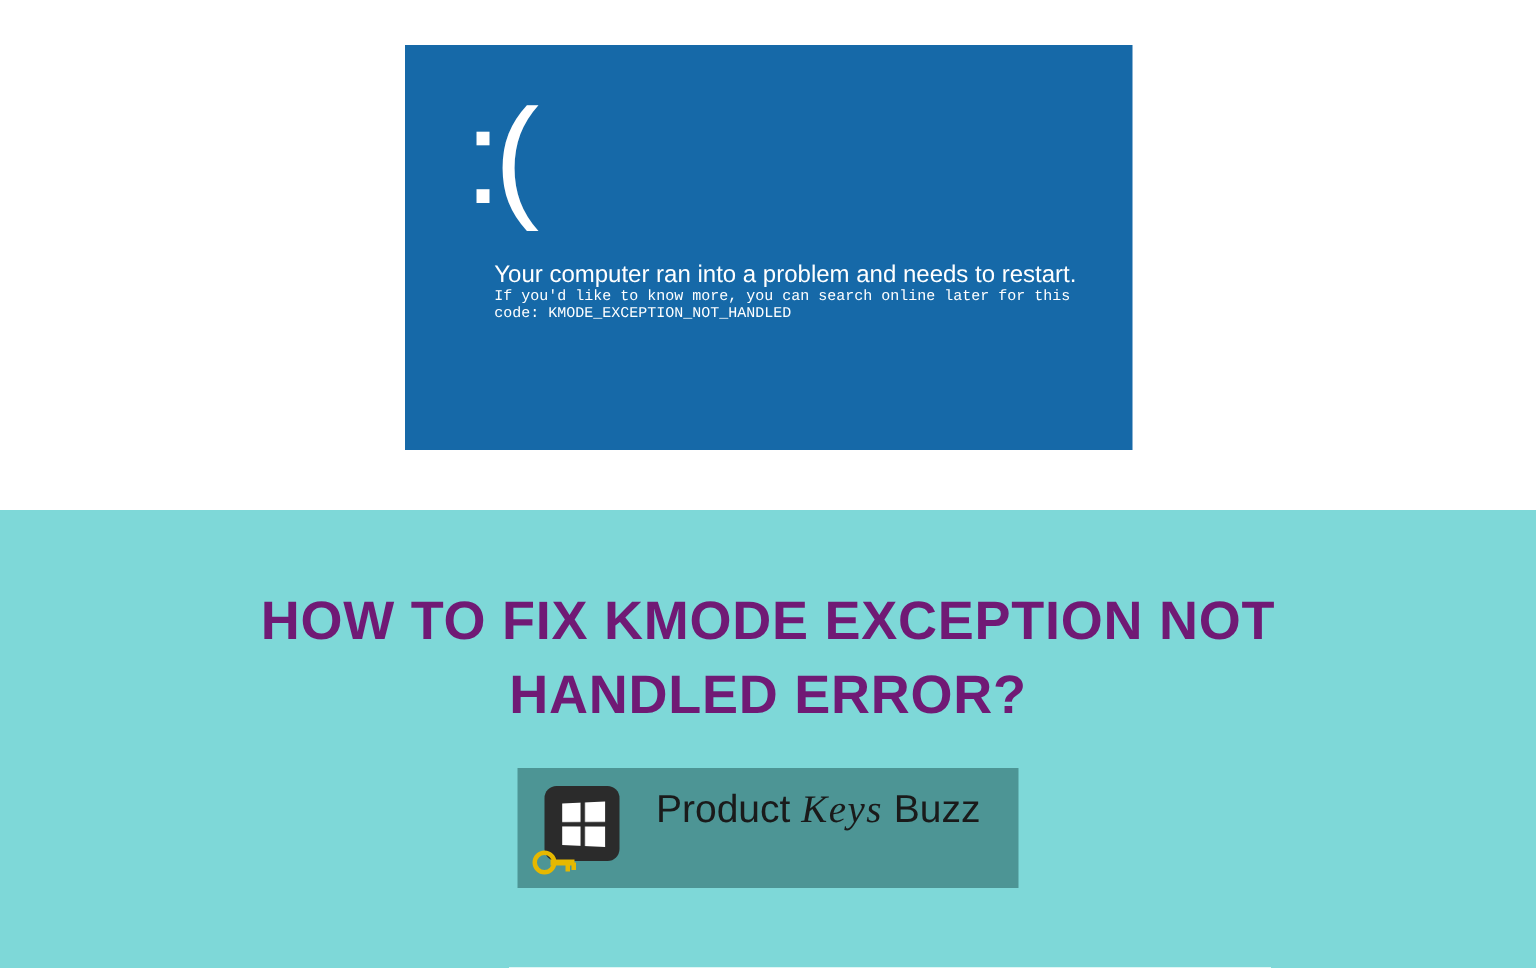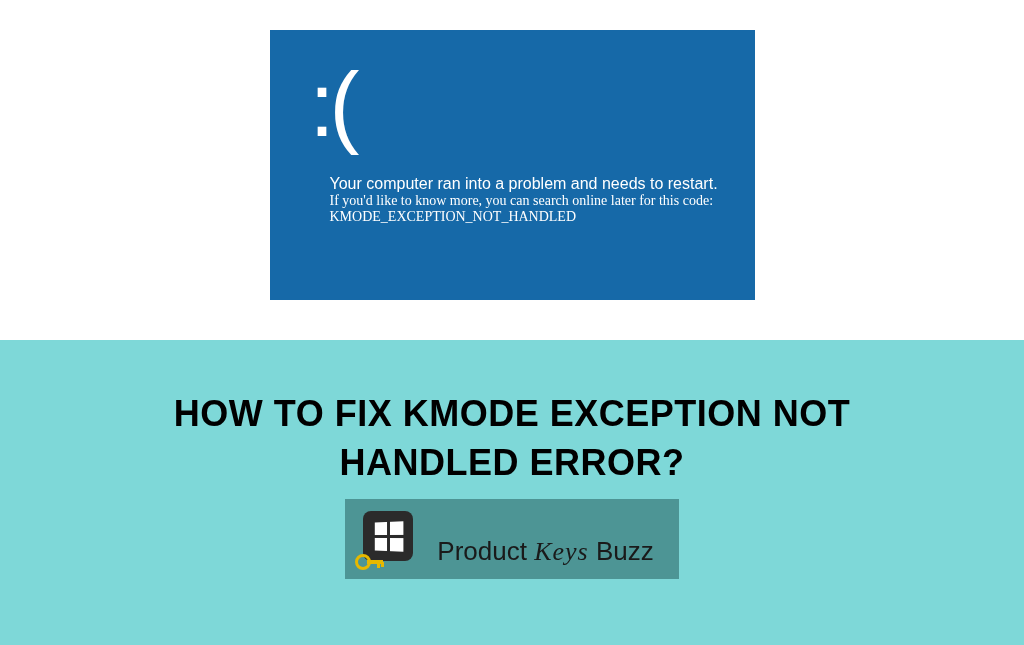--- a/index.html
+++ b/index.html
@@ -40,50 +40,50 @@
       font-family: 'Segoe UI Light', 'Segoe UI', Arial, sans-serif;
     }
     .bsod-main-text {
       font-size: 16px;
       font-weight: 400;
       margin-bottom: 0;
       padding-left: 20px;
       font-family: 'Segoe UI', Arial, sans-serif;
     }
     .bsod-sub-text {
-      font-size: 14px;
+      font-size: 10px;
       font-weight: 400;
       padding-left: 20px;
-      font-family: Liberation Serif, serif;
+      font-family: Liberation Mono, monospace;
     }
     .bottom-section {
       width: 100%;
       height: 305px;
       background: #7ed8d8;
       display: flex;
       flex-direction: column;
       align-items: center;
       padding-top: 50px;
     }
     .headline {
       font-size: 36px;
       font-weight: 800;
-      color: #000000;
+      color: #701a75;
       text-align: center;
       line-height: 1.35;
       letter-spacing: 0.5px;
       font-family: 'Arial Black', Arial, sans-serif;
       max-width: 720px;
-      margin-bottom: 12px;
+      margin-bottom: 25px;
     }
     .logo-box {
       background: #4d9595;
       padding: 12px 25px 12px 18px;
       display: flex;
-      align-items: flex-end;
+      align-items: flex-start;
       gap: 18px;
     }
     .logo-icon-wrapper {
       position: relative;
       width: 56px;
       height: 56px;
     }
     .windows-icon {
       width: 50px;
       height: 50px;

